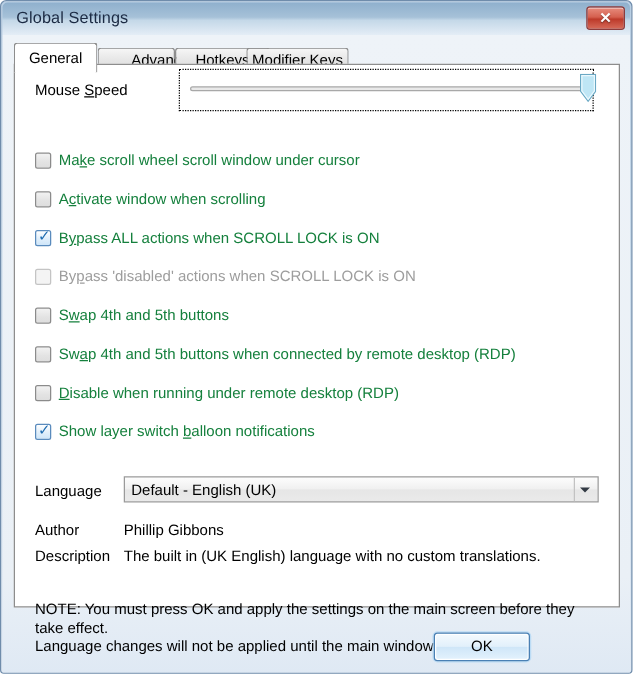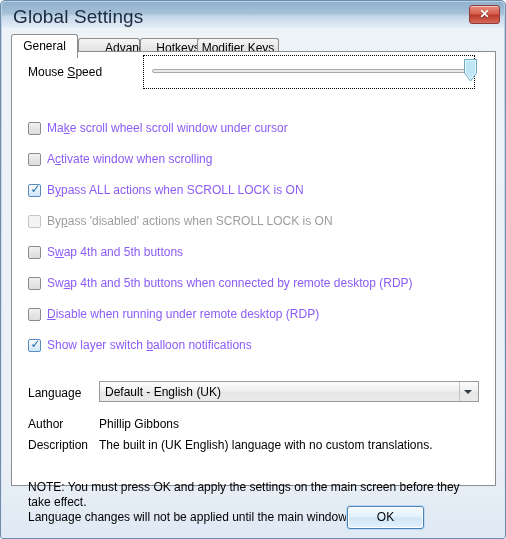--- a/index.html
+++ b/index.html
@@ -31,21 +31,21 @@
   .titlebar {
     position: absolute;
     left: 1px; top: 1px;
     width: 502px; height: 26px;
     background: linear-gradient(to bottom, #8fb0cd 0%, #a6c1d8 45%, #c4d8e8 55%, #e4edf6 100%);
     border-radius: 4px 4px 0 0;
   }
   .title-text {
     position: absolute;
     left: 11px; top: 4px;
-    font-size: 19px;
+    font-size: 13px;
     color: #1b2a43;
     letter-spacing: 0.1px;
     white-space: nowrap;
   }
   .close-btn {
     position: absolute;
     right: 4px; top: 3px;
     width: 31px; height: 19px;
     box-sizing: border-box;
     border: 1px solid #8d3b3b;
@@ -180,21 +180,21 @@
     font-size: 12px;
     line-height: 15px;
     color: #1f6cb0;
     font-family: "DejaVu Sans", sans-serif;
     text-align: center;
   }
   .cblabel {
     position: absolute;
     left: 19px; top: 0px;
     font-size: 12px;
-    color: #8b5cf6;
+    color: #15803d;
     white-space: nowrap;
   }
   .cblabel u { text-decoration: underline; }
   .cbrow.disabled .cblabel { color: #9d9d9d; }
 
   
   .combo {
     position: absolute;
     left: 87px; top: 329px;
     width: 380px; height: 21px;

